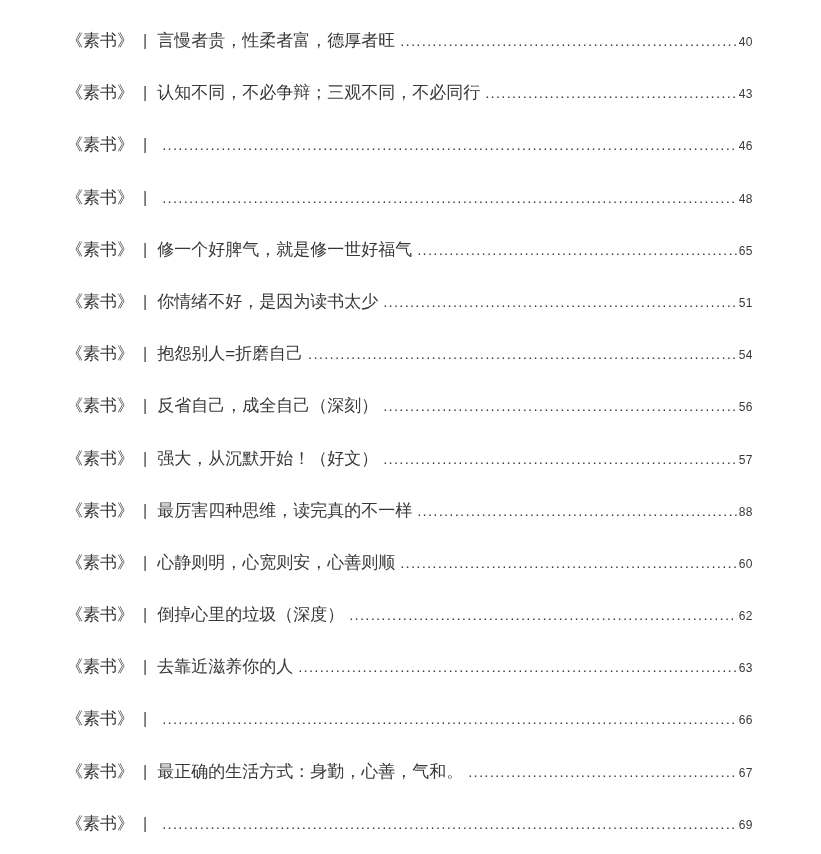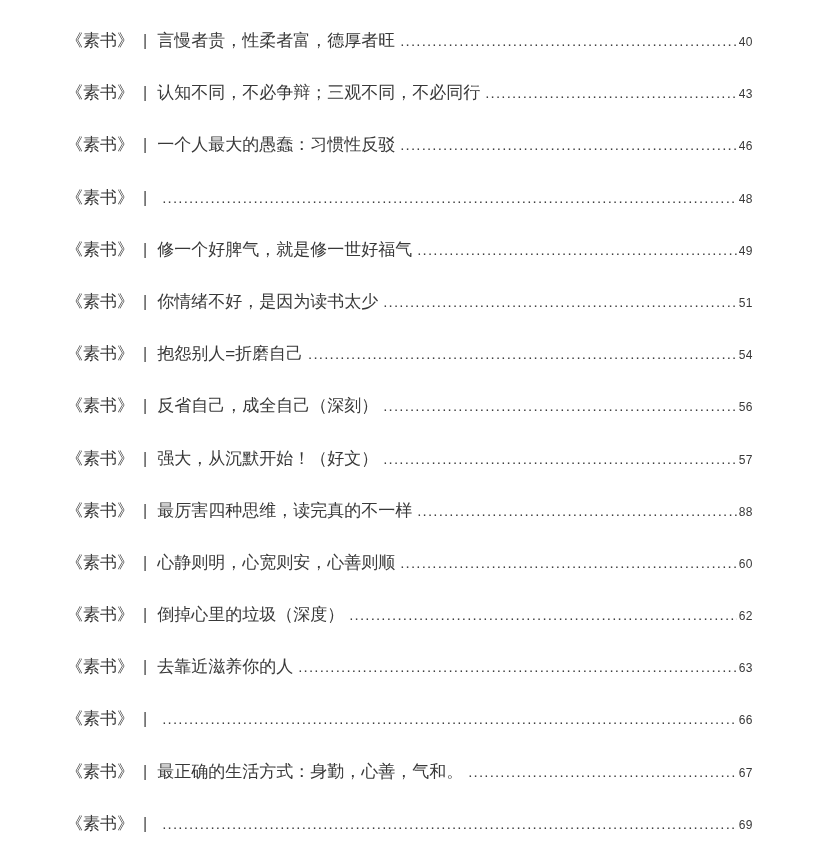--- a/index.html
+++ b/index.html
@@ -72,38 +72,37 @@
     <span class="book-label">《素书》</span>
     <span class="separator">|</span>
     <span class="entry-title">认知不同，不必争辩；三观不同，不必同行</span>
     <span class="dots"></span>
     <span class="page-number">43</span>
   </div>
 
   <div class="toc-row">
     <span class="book-label">《素书》</span>
     <span class="separator">|</span>
-    <span class="entry-title">一个人最大的愚蠢：习惯性反驳</span>
     <span class="dots"></span>
     <span class="page-number">46</span>
   </div>
 
   <div class="toc-row">
     <span class="book-label">《素书》</span>
     <span class="separator">|</span>
     <span class="dots"></span>
     <span class="page-number">48</span>
   </div>
 
   <div class="toc-row">
     <span class="book-label">《素书》</span>
     <span class="separator">|</span>
     <span class="entry-title">修一个好脾气，就是修一世好福气</span>
     <span class="dots"></span>
-    <span class="page-number">49</span>
+    <span class="page-number">65</span>
   </div>
 
   <div class="toc-row">
     <span class="book-label">《素书》</span>
     <span class="separator">|</span>
     <span class="entry-title">你情绪不好，是因为读书太少</span>
     <span class="dots"></span>
     <span class="page-number">51</span>
   </div>
 

